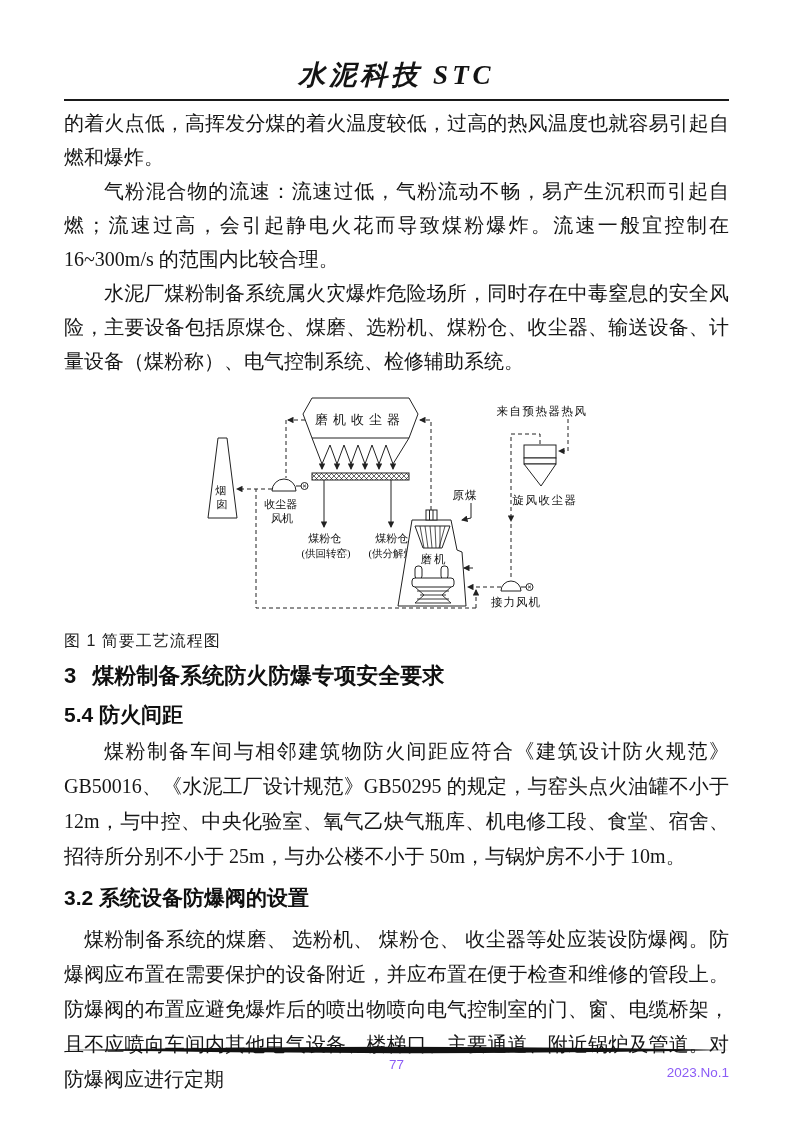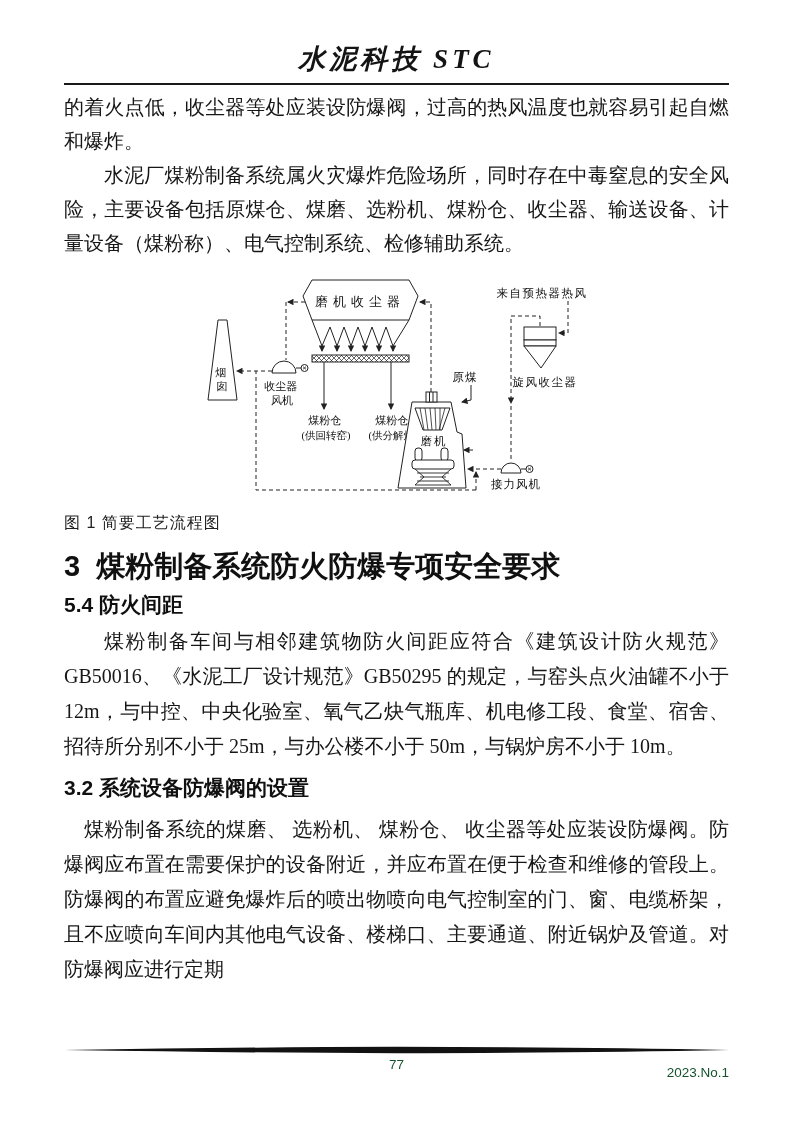--- a/index.html
+++ b/index.html
@@ -2,21 +2,21 @@
 <html><head>
 <meta charset="utf-8">
 <style>
   html,body{margin:0;padding:0;background:#e8e8e8;}
   .page{
     position:relative;
     width:793px;height:1122px;
     margin:0 auto;
     background:#ffffff;
     box-sizing:border-box;
-    padding:0 64px;
+    padding:16px 64px;
     font-family:"Liberation Serif","DejaVu Serif",serif;
     color:#111;
     overflow:hidden;
   }
   .journal-title{
     padding-top:44px;
     text-align:center;
     font-size:27px;
     line-height:30px;
     font-style:italic;
@@ -44,23 +44,23 @@
   figure{margin:18px 0 0 0;padding:0;}
   .diagram{display:block;margin-left:110px;}
   figcaption{
     font-family:"Liberation Sans","DejaVu Sans",sans-serif;
     font-size:16px;
     line-height:20px;
     letter-spacing:1px;
     color:#222;
   }
   h2.sec{
-    margin:18px 0 0 0;
-    font-family:"Liberation Sans","DejaVu Sans",sans-serif;
-    font-size:29px;
+    margin:10px 0 0 0;
+    font-family:"Liberation Sans","DejaVu Sans",sans-serif;
+    font-size:22px;
     line-height:30px;
     font-weight:bold;
     color:#101010;
   }
   h2.sec .sec-num{margin-right:16px;}
   h3.sec{
     margin:10px 0 0 0;
     font-family:"Liberation Sans","DejaVu Sans",sans-serif;
     font-size:21px;
     line-height:28px;
@@ -74,39 +74,40 @@
     position:absolute;
     left:64px;right:64px;top:1046px;
   }
   .footer-rule{display:block;}
   .footer-row{
     position:relative;
     margin-top:2px;
     font-family:"Liberation Sans","DejaVu Sans",sans-serif;
     font-size:13.5px;
     line-height:18px;
-    color:#14532d;
+    color:#8b5cf6;
   }
   .page-number{display:block;text-align:center;}
   .issue{position:absolute;right:0;top:8px;}
   
   .dlabel{
     font-family:"Liberation Serif","DejaVu Serif",serif;
     fill:#111;
   }
 </style>
 </head>
 <body>
 
 <div class="page">
 
   <div class="journal-title">水泥科技 STC</div>
   <div class="header-rule"></div>
 
-  <p class="body-text no-indent first">的着火点低，收尘器等处应装设防爆阀，过高的热风温度也就容易引起自燃和爆炸。</p>
+  <p class="body-text no-indent first">的着火点低，高挥发分煤的着火温度较低，过高的热风温度也就容易引起自燃和爆炸。</p>
+  <p class="body-text">气粉混合物的流速：流速过低，气粉流动不畅，易产生沉积而引起自燃；流速过高，会引起静电火花而导致煤粉爆炸。流速一般宜控制在 16~300m/s 的范围内比较合理。</p>
   <p class="body-text">水泥厂煤粉制备系统属火灾爆炸危险场所，同时存在中毒窒息的安全风险，主要设备包括原煤仓、煤磨、选粉机、煤粉仓、收尘器、输送设备、计量设备（煤粉称）、电气控制系统、检修辅助系统。</p>
 
   <figure>
     <svg class="diagram" width="460" height="235" viewBox="0 0 460 235">
       <defs>
         <marker id="arr" viewBox="0 0 10 10" refX="8.5" refY="5" markerWidth="7" markerHeight="6.5" orient="auto-start-reverse">
           <path d="M0,0 L10,5 L0,10 Z" fill="#222"></path>
         </marker>
         <pattern id="hatch" width="5" height="5" patternUnits="userSpaceOnUse">
           <path d="M0,5 L5,0 M0,0 L5,5" stroke="#222" stroke-width="0.7"></path>

